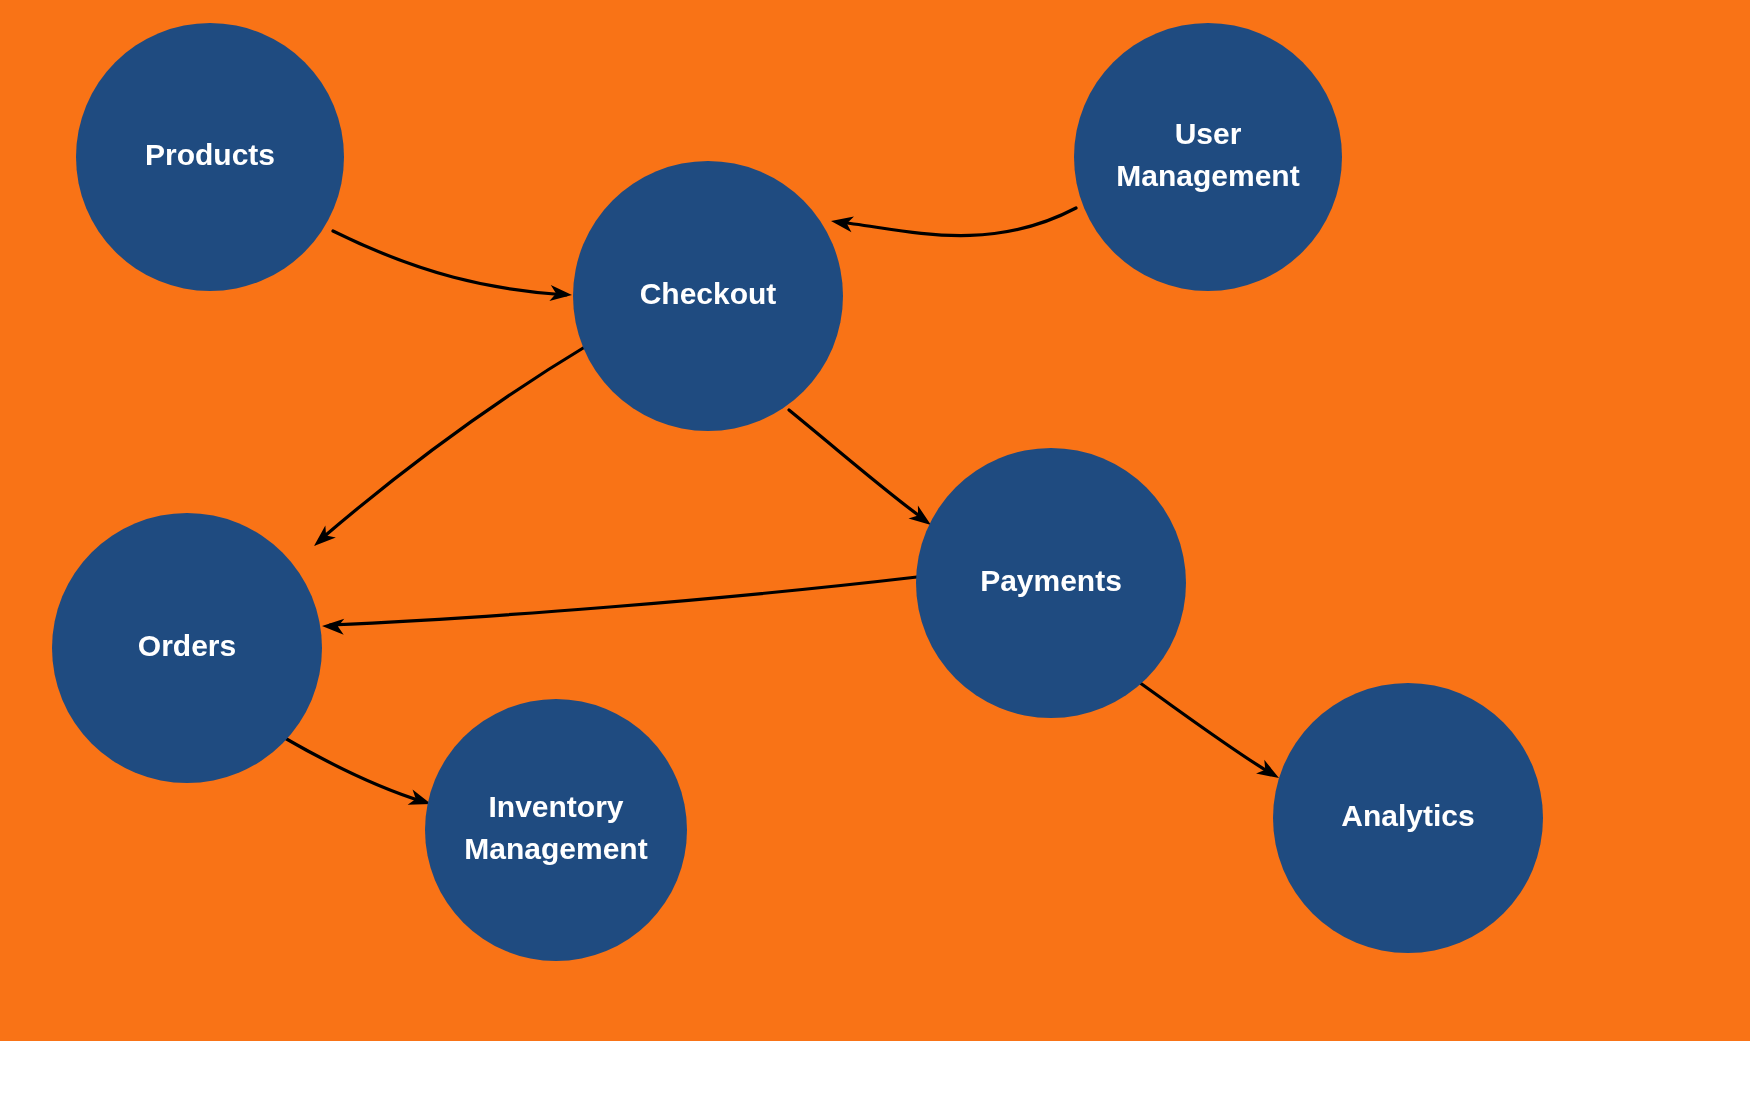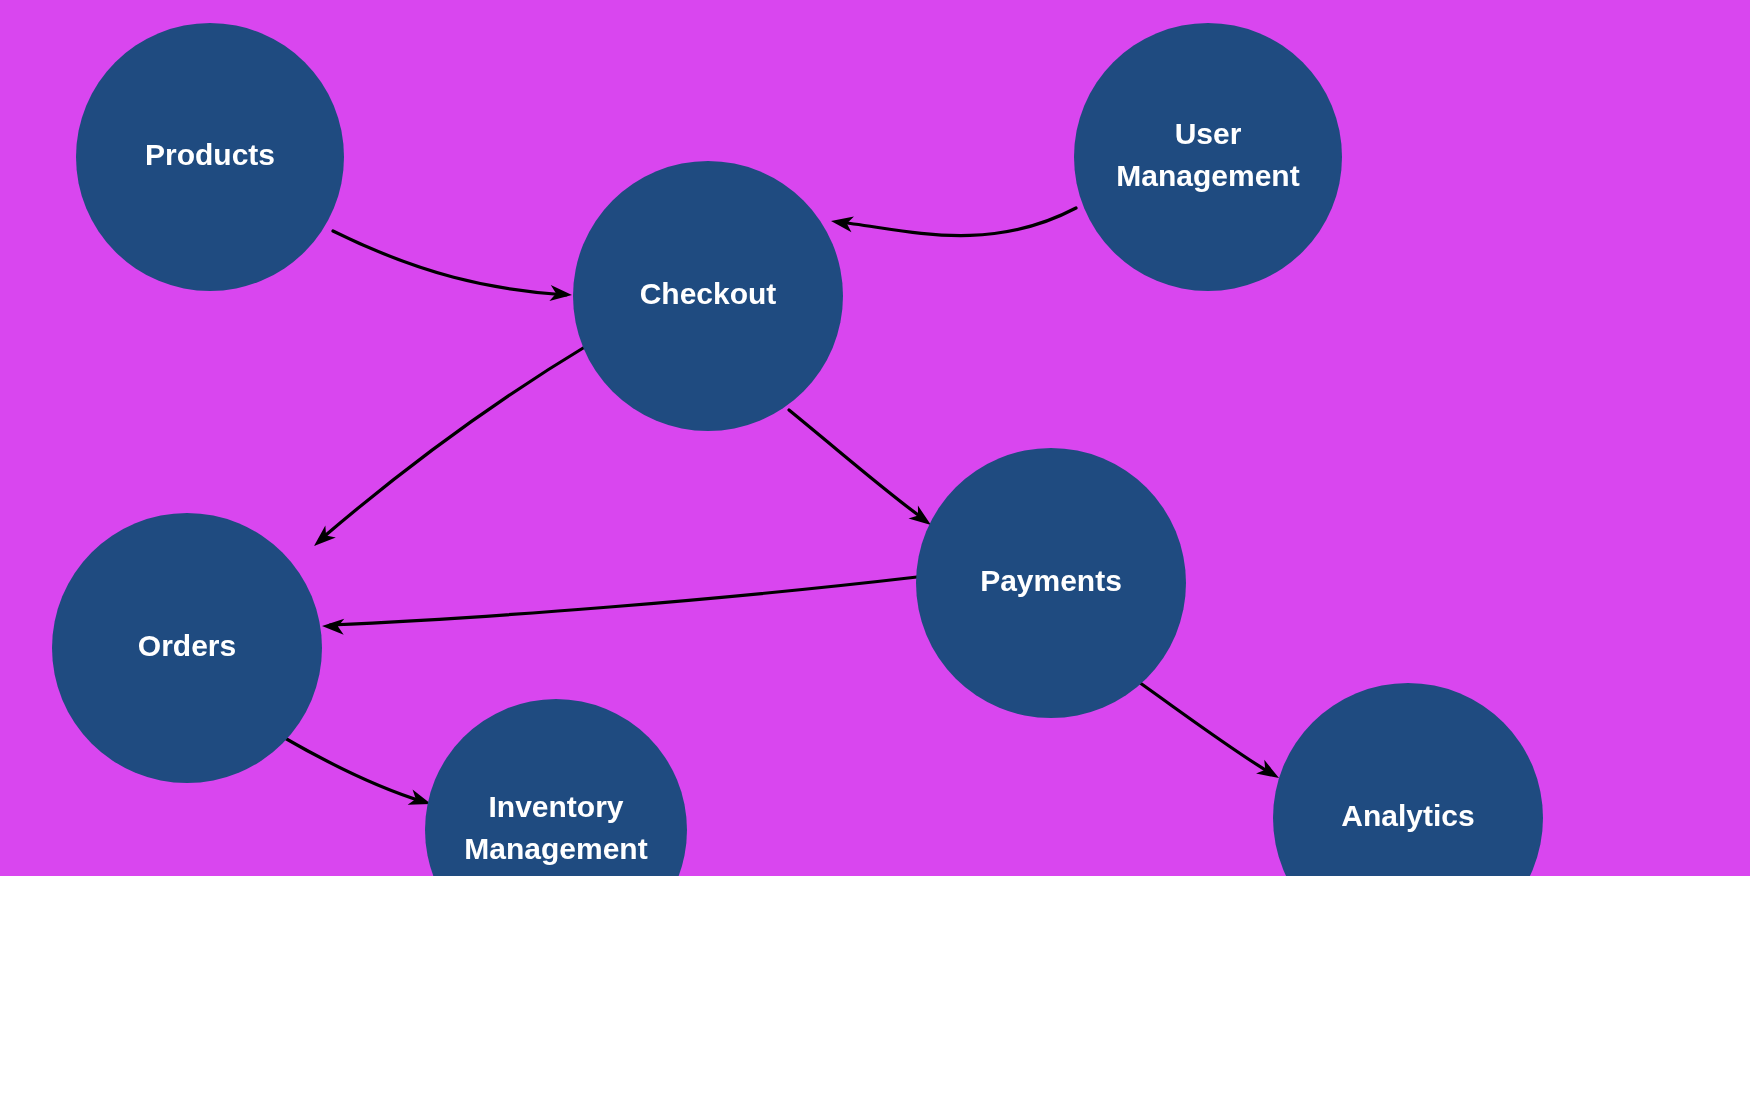--- a/index.html
+++ b/index.html
@@ -6,22 +6,22 @@
     margin: 0;
     padding: 0;
     background: #ffffff;
   }
   body {
     font-family: "Liberation Sans", sans-serif;
   }
   #canvas-wrap {
     position: relative;
     width: 1750px;
-    height: 876px;
-    background: #d946ef;
+    height: 1041px;
+    background: #f97316;
     overflow: hidden;
   }
   #graph-svg {
     position: absolute;
     left: 0;
     top: 0;
     width: 1750px;
     height: 1108px;
     display: block;
   }

